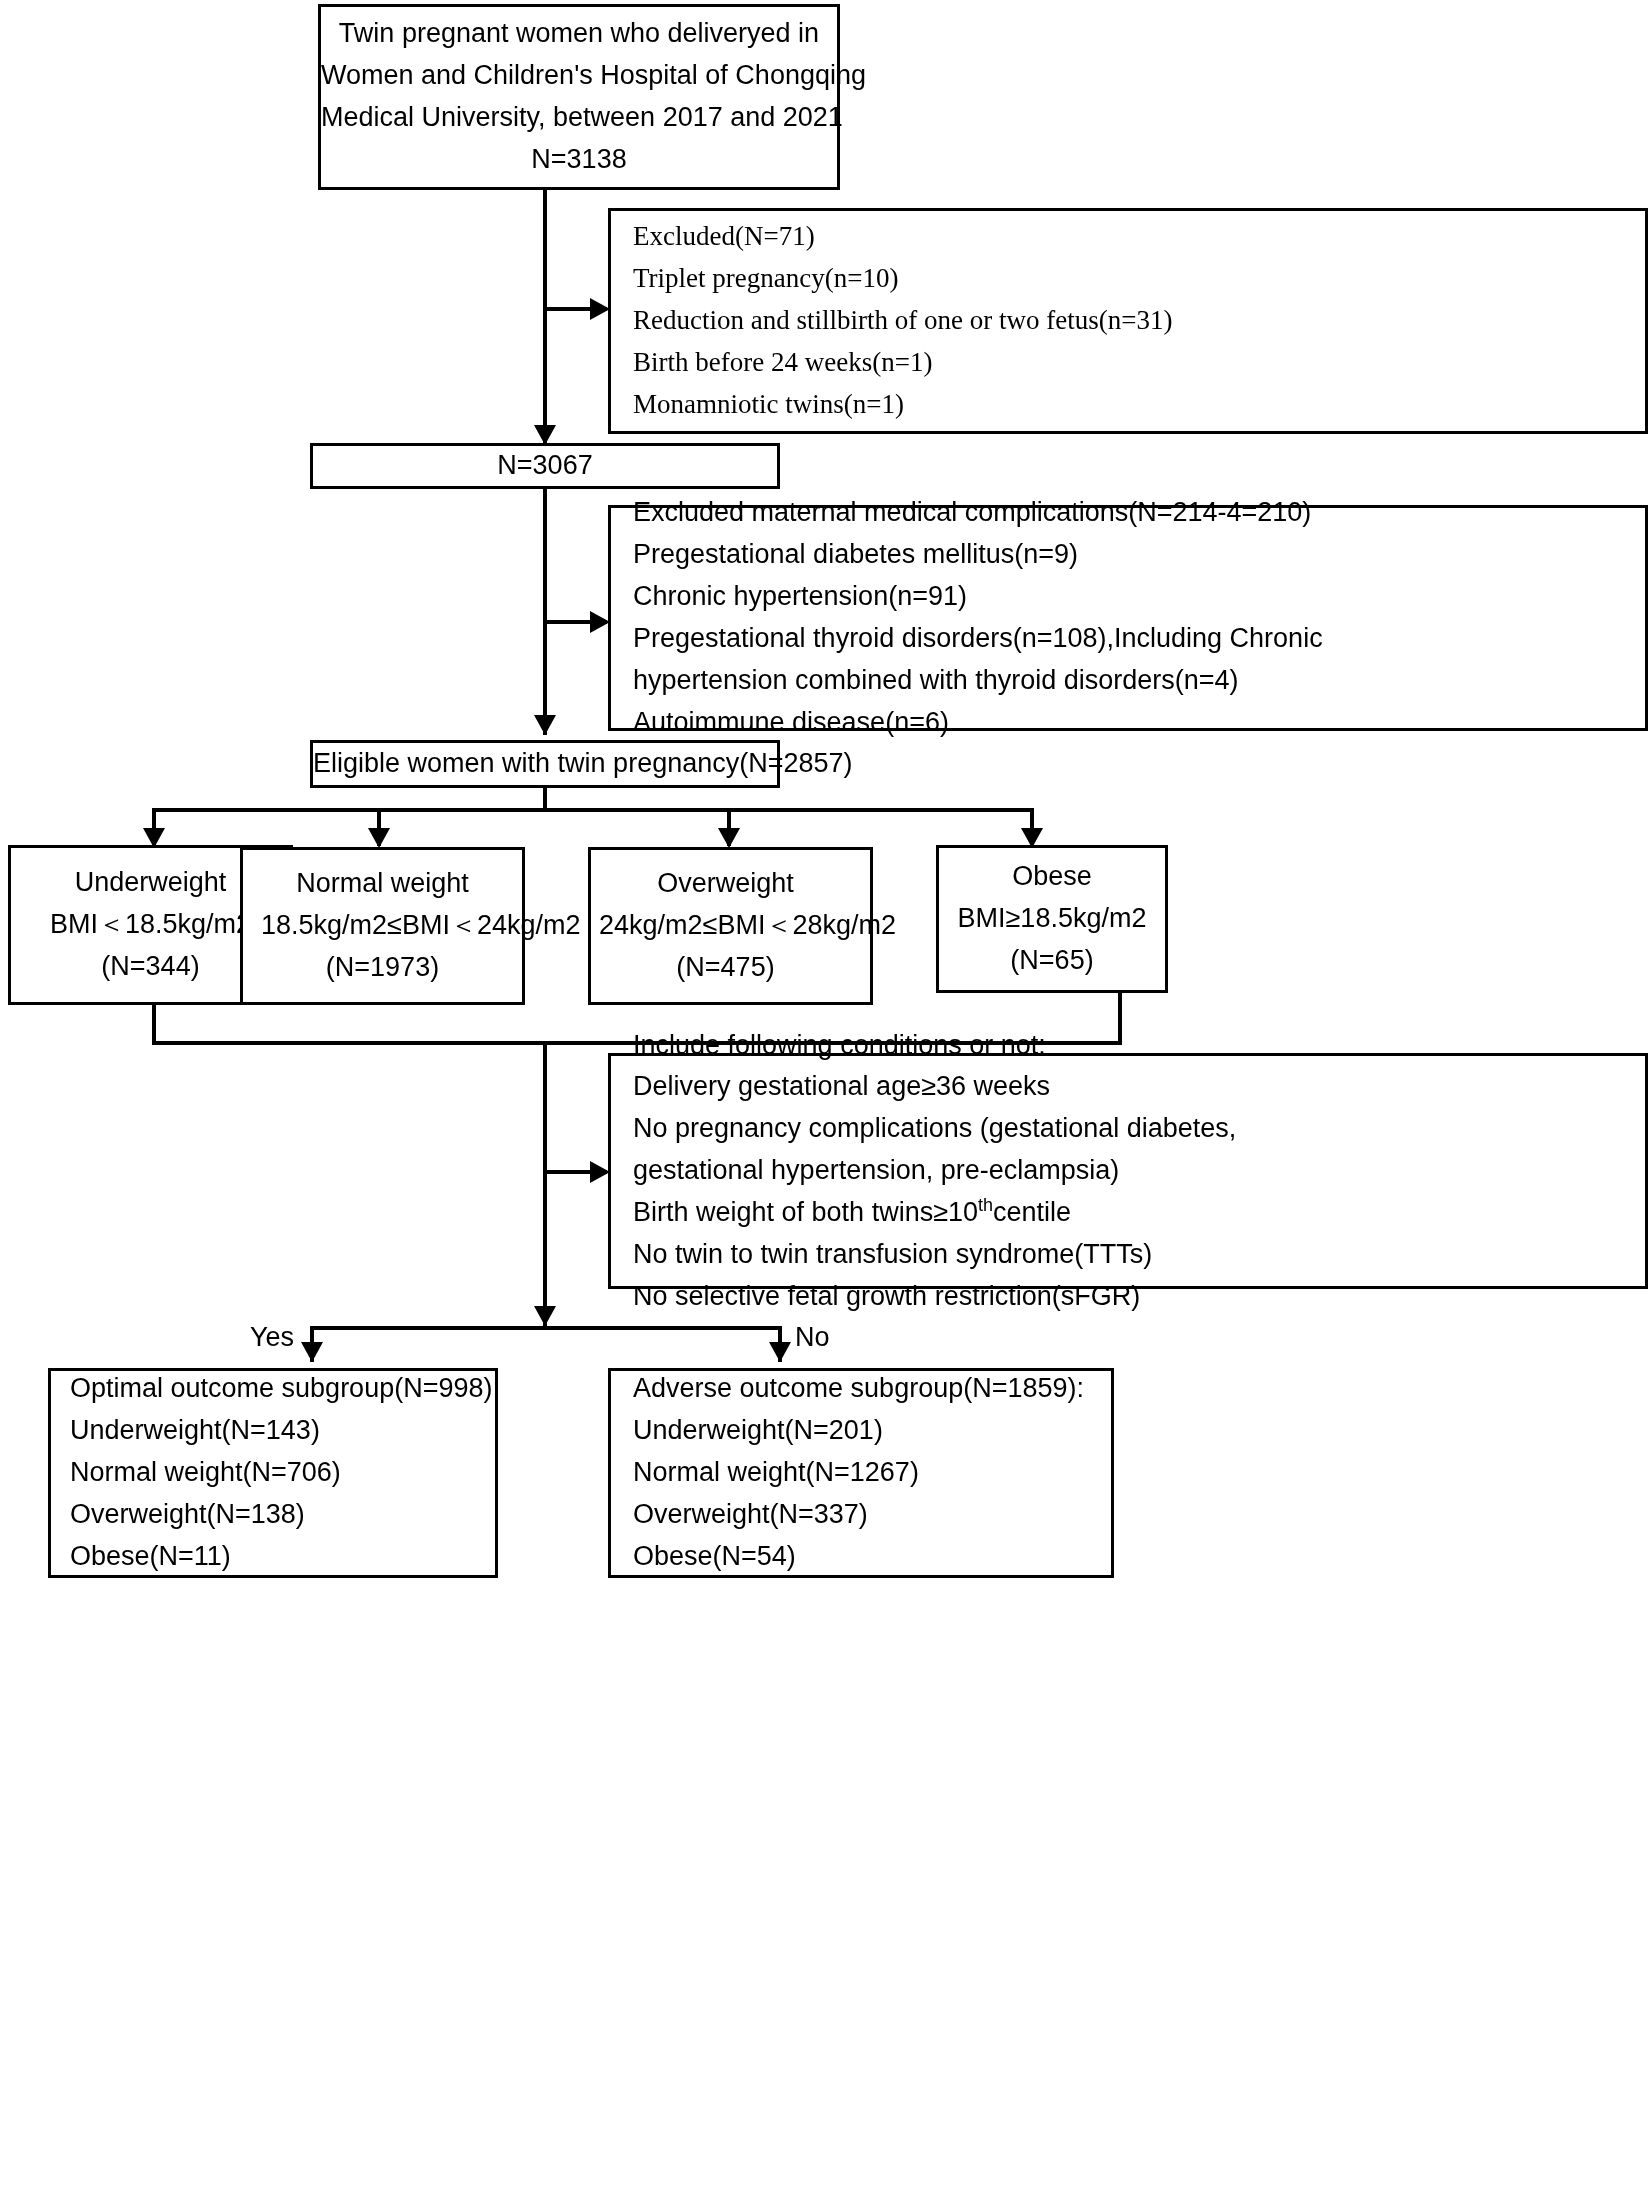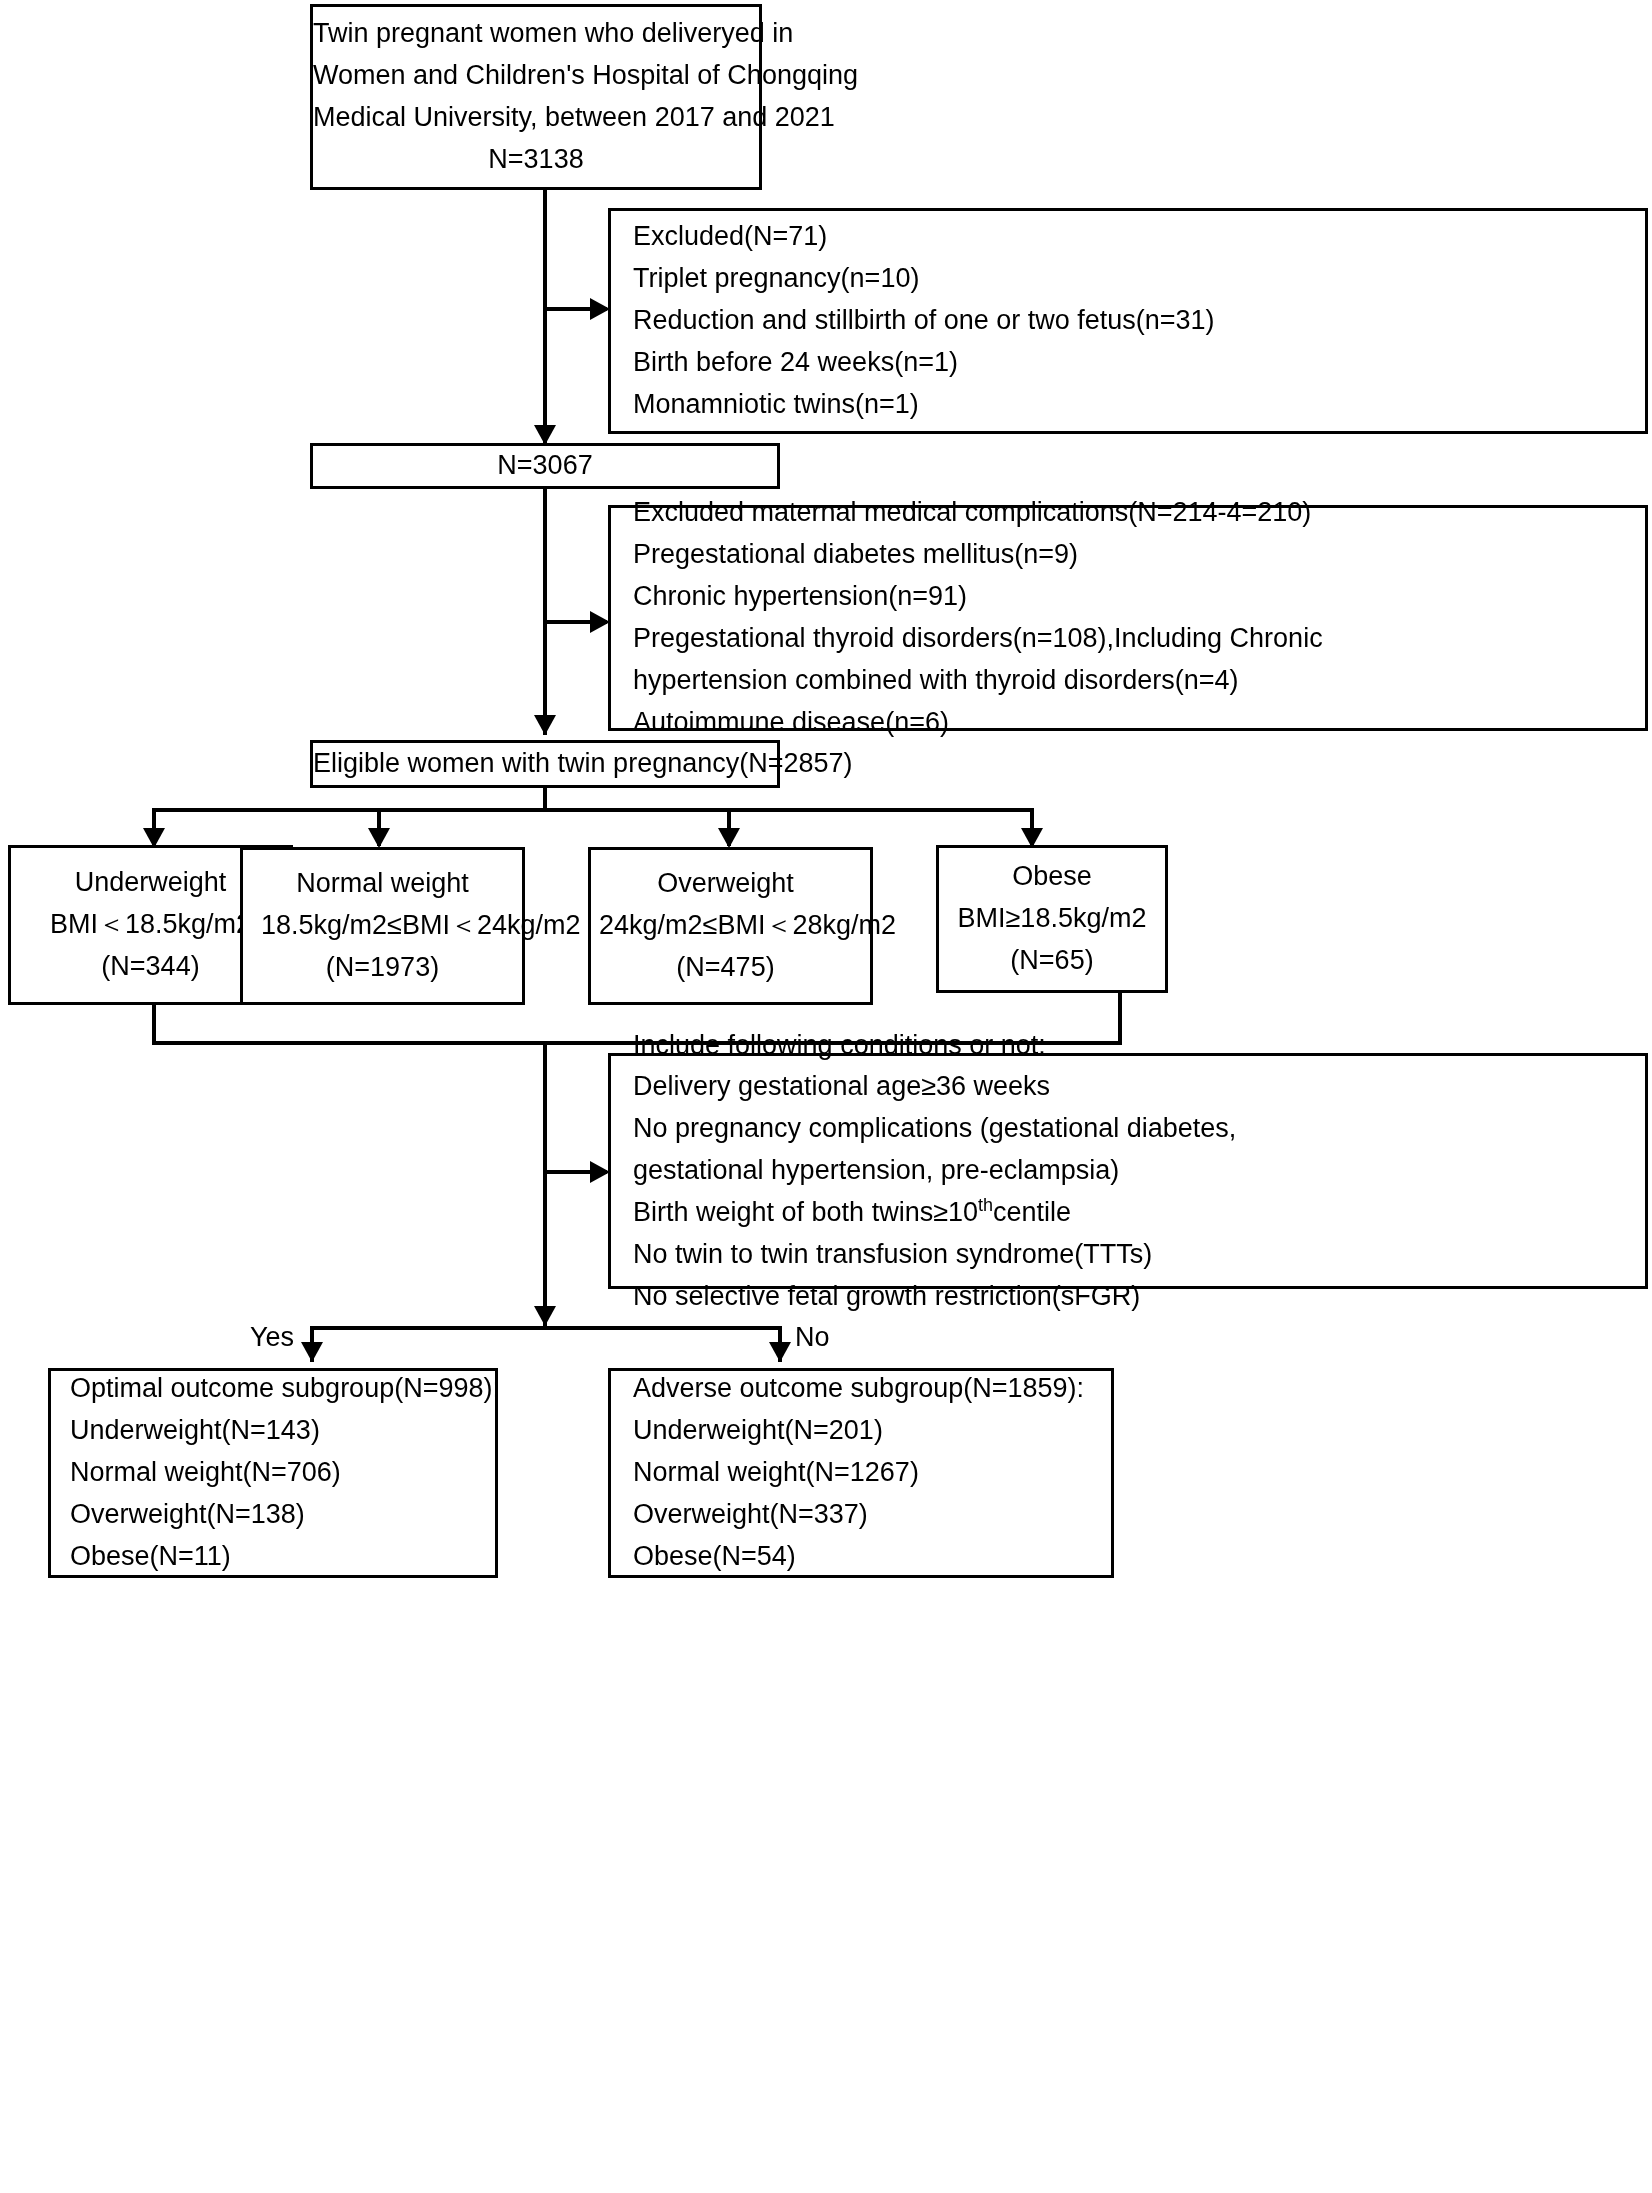--- a/index.html
+++ b/index.html
@@ -72,34 +72,34 @@
   .sup {
     font-size: 18px;
     vertical-align: super;
   }
 </style>
 </head>
 <body>
 
 <div id="page">
 
-  <div class="box center" style="left:310px; top:4px; width:452px; height:186px;">
+  <div class="box center" style="left:318px; top:4px; width:522px; height:186px;">
     <div class="line">Twin pregnant women who deliveryed in</div>
     <div class="line">Women and Children's Hospital of Chongqing</div>
     <div class="line">Medical University, between 2017 and 2021</div>
     <div class="line">N=3138</div>
   </div>
 
   <div class="vline" style="left:543px; top:190px; height:255px;"></div>
   <div class="arrow-down" style="left:534px; top:425px;"></div>
 
   <div class="hline" style="left:545px; top:307px; width:62px;"></div>
   <div class="arrow-right" style="left:590px; top:298px;"></div>
 
-  <div class="box left" style="left:608px; top:208px; width:1040px; height:226px;">
+  <div class="box left" style="left:608px; top:208px; width:1040px; height:226px;font-family:Liberation Serif, serif;">
     <div class="line">Excluded(N=71)</div>
     <div class="line">Triplet pregnancy(n=10)</div>
     <div class="line">Reduction and stillbirth of one or two fetus(n=31)</div>
     <div class="line">Birth before 24 weeks(n=1)</div>
     <div class="line">Monamniotic twins(n=1)</div>
   </div>
 
   <div class="box center" style="left:310px; top:443px; width:470px; height:46px;">
     <div class="line">N=3067</div>
   </div>

